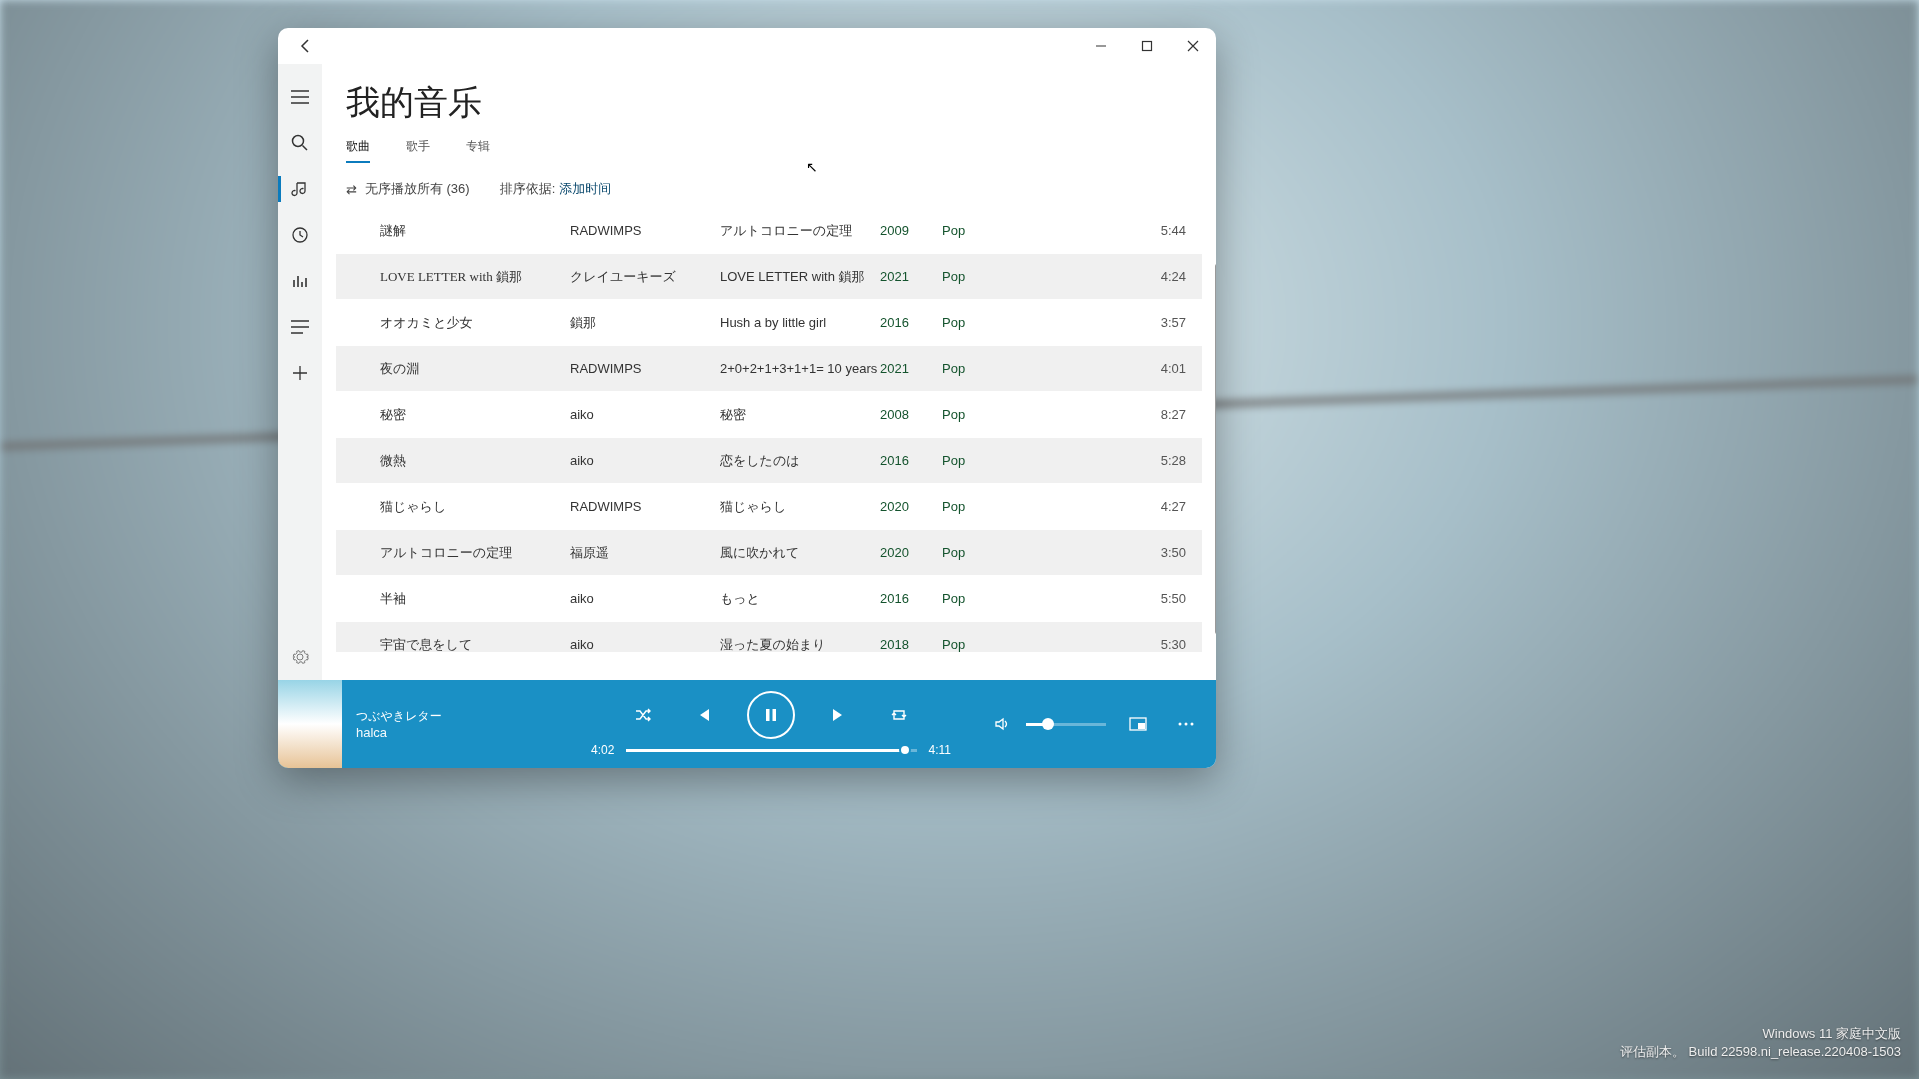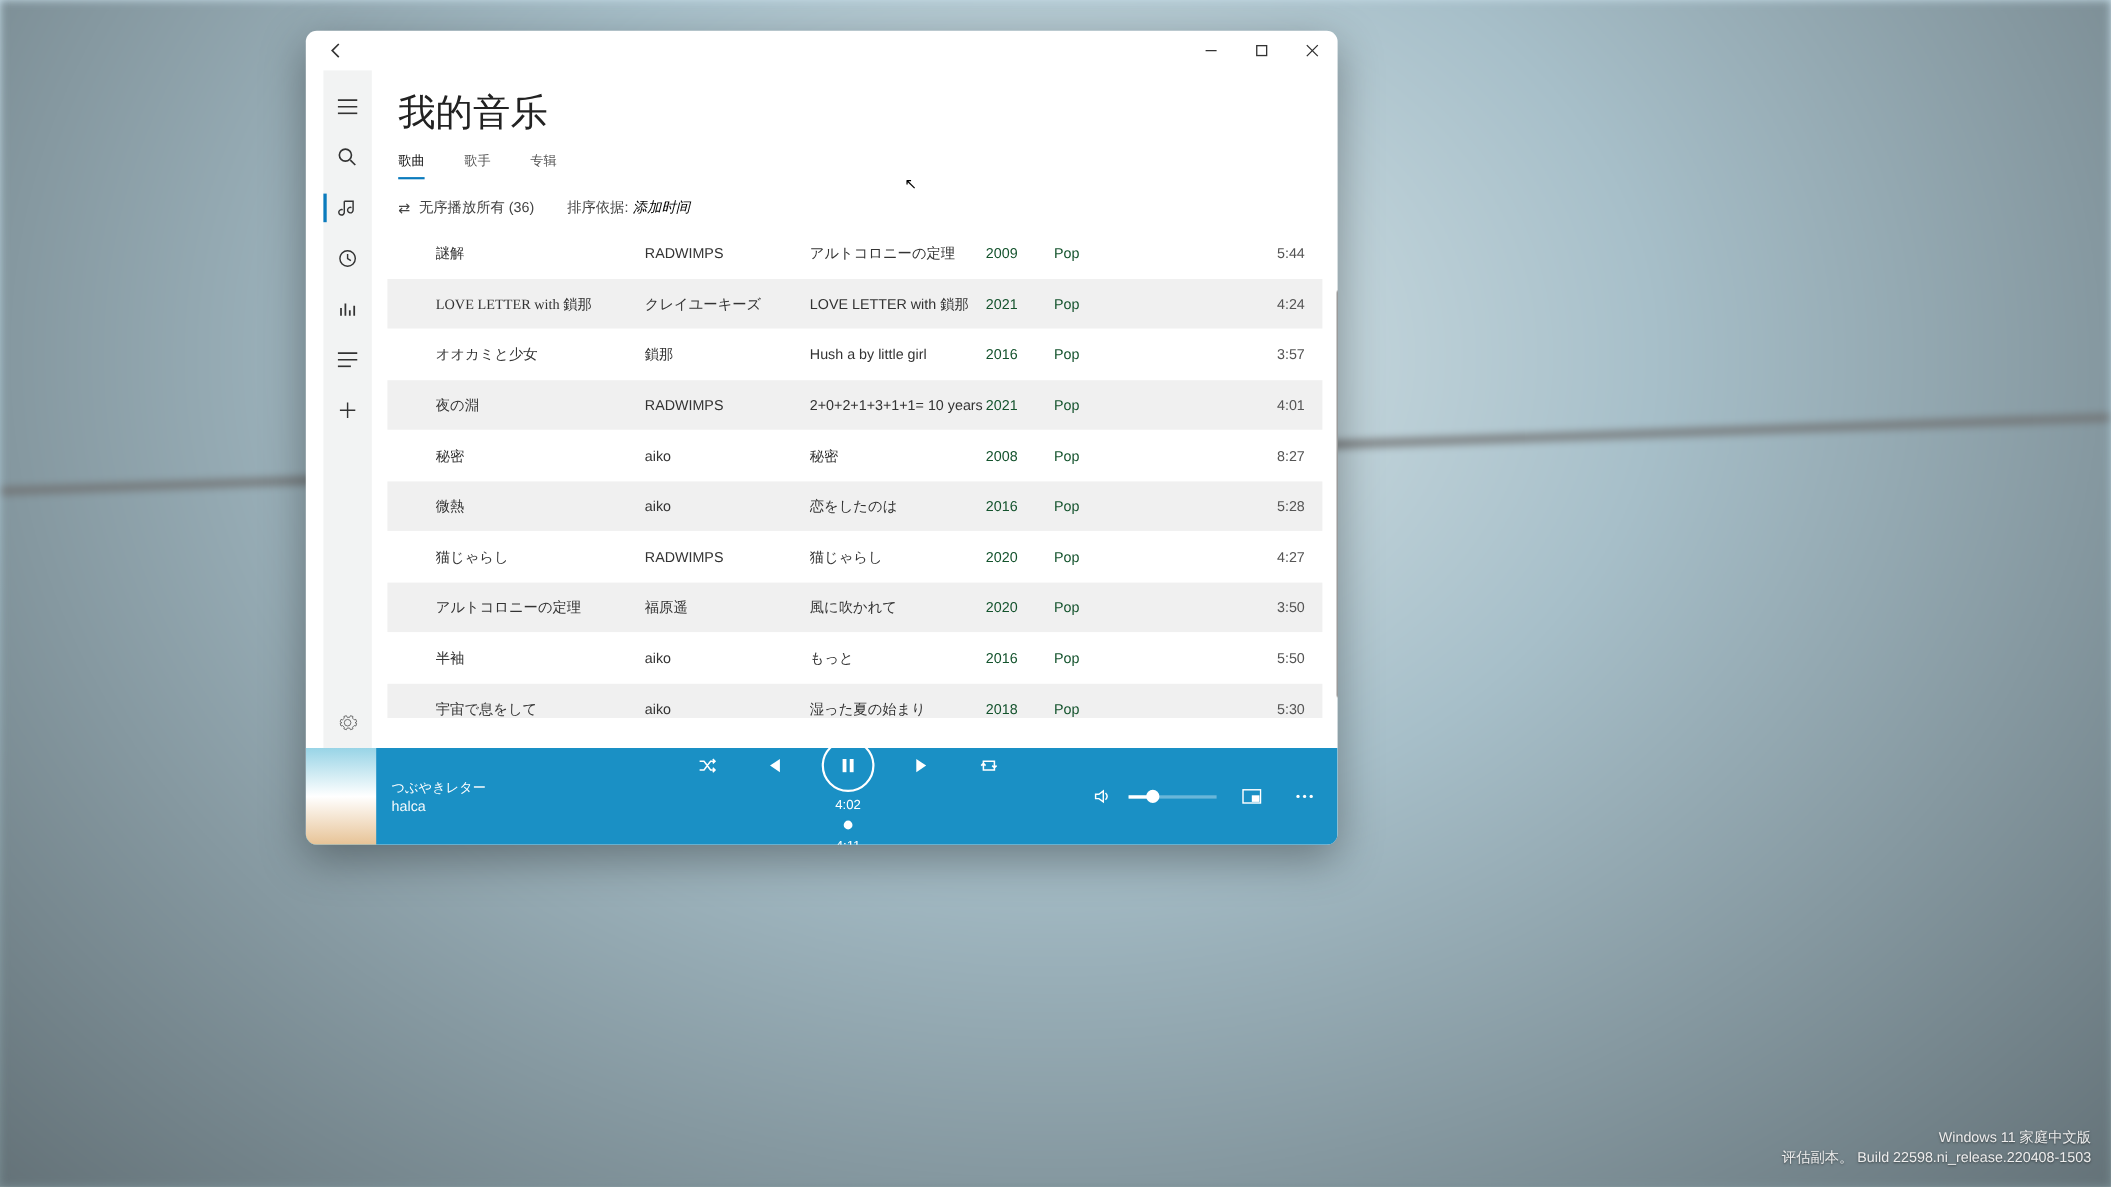--- a/index.html
+++ b/index.html
@@ -28,37 +28,37 @@
     display: flex; flex-direction: column;
     overflow: hidden;
   }
   .titlebar {
     height: 36px; display:flex; align-items:center; justify-content:space-between;
     padding-left:8px;
   }
   .back-btn { width:40px; height:36px; display:flex; align-items:center; justify-content:center; color:#333; }
   .tb-controls { display:flex; }
   .tb-btn { width:46px; height:36px; display:flex; align-items:center; justify-content:center; color:#333; }
-  .body { flex:1; display:flex; min-height:0;padding-left:16px; }
+  .body { flex:1; display:flex; min-height:0; }
   .sidebar {
     width:44px; background:#f2f3f3; display:flex; flex-direction:column; align-items:center;
     padding-top:10px; position:relative;
   }
   .sidebar-item { width:44px; height:46px; display:flex; align-items:center; justify-content:center; color:#333; position:relative; }
   .sidebar-item.active::before { content:""; position:absolute; left:0; top:10px; bottom:10px; width:3px; background:#0b7bbd; }
   .sidebar-spacer { flex:1; }
   .content { flex:1; padding: 8px 0 0 0; min-width:0; }
   .page-title { font-size: 34px; font-weight:300; color:#222; padding:8px 24px 12px; }
   .tabs { display:flex; gap:36px; padding: 0 24px 2px; border-bottom:1px solid transparent; }
   .tab { font-size:12px; color:#555; padding-bottom:6px; }
   .tab.active { color:#111; border-bottom:2px solid #0b7bbd; }
   .subrow { display:flex; align-items:center; gap:30px; padding:14px 24px 6px; font-size:13px; color:#444; }
   .shuffle-all { display:flex; align-items:center; gap:8px; }
   .sort-by { display:flex; gap:4px; }
-  .sort-by a { color:#000000; text-decoration:none;font-style:italic; }
+  .sort-by a { color:#0c4a6e; text-decoration:none; }
   .shuffle-icon { font-size:13px; }
   .list { padding: 4px 14px 0 14px; overflow:auto; height: calc(100% - 160px); }
   .row { display:grid; grid-template-columns: 36px 190px 150px 160px 62px 68px 1fr; align-items:center; height:45px; font-size:13px; color:#333; padding:0 8px; margin-bottom:1px; }
   .row:nth-child(even){ background:#f0f0f0; }
   .row .year, .row .genre { color:#14532d; }
   .row .dur { text-align:right; color:#555; padding-right:8px; }
   .row .title { white-space:nowrap; overflow:hidden; text-overflow:ellipsis;font-family:Liberation Serif, serif; }
   .row .album { white-space:nowrap; overflow:hidden; text-overflow:ellipsis; }
   .row .artist { white-space:nowrap; overflow:hidden; text-overflow:ellipsis; }
   .scroll-thumb { position:absolute; right:-3px; top:200px; width:4px; height:370px; background:#999; border-radius:2px; }
@@ -66,21 +66,21 @@
     height:88px; background:#1a90c5; color:#fff; display:flex; align-items:center; padding-right:14px; position:relative;
   }
   .player-art { width:64px; height:88px; background: linear-gradient(180deg,#98d4e6 0%, #fff 50%, #e7c396 100%); margin-right:14px; }
   .player-meta { min-width:200px; }
   .np-title { font-size:12px; font-weight:500; }
   .np-artist { font-size:13px; opacity:0.95; }
   .player-center { flex:1; display:flex; flex-direction:column; align-items:center; }
   .pc-buttons { display:flex; align-items:center; gap:28px; margin-bottom:4px; }
   .pc-btn { width:32px; height:32px; display:flex; align-items:center; justify-content:center; color:#fff; }
   .pc-play { width:48px; height:48px; border:2px solid #fff; border-radius:50%; }
-  .progress-wrap { display:flex; align-items:center; gap:12px; font-size:12px; width:360px;flex-direction:column; }
+  .progress-wrap { display:flex; align-items:center; gap:12px; font-size:12px; width:360px; }
   .progress { flex:1; height:3px; background:rgba(255,255,255,0.35); position:relative; }
   .progress-fill { position:absolute; left:0; top:0; bottom:0; background:#fff; }
   .progress-handle { position:absolute; top:50%; width:12px; height:12px; margin-top:-6px; border-radius:50%; background:#fff; border:2px solid #1a90c5; }
   .player-right { display:flex; align-items:center; gap:16px; }
   .vol-wrap { display:flex; align-items:center; gap:8px; }
   .vol-bar { width:80px; height:3px; background:rgba(255,255,255,0.35); position:relative; }
   .vol-fill { position:absolute; left:0; top:0; bottom:0; background:#fff; }
   .vol-handle { position:absolute; top:50%; width:12px; height:12px; margin-top:-6px; border-radius:50%; background:#fff; }
   .watermark {
     position:absolute; right:18px; bottom:18px; color:#eee; text-align:right; font-size:13px;

